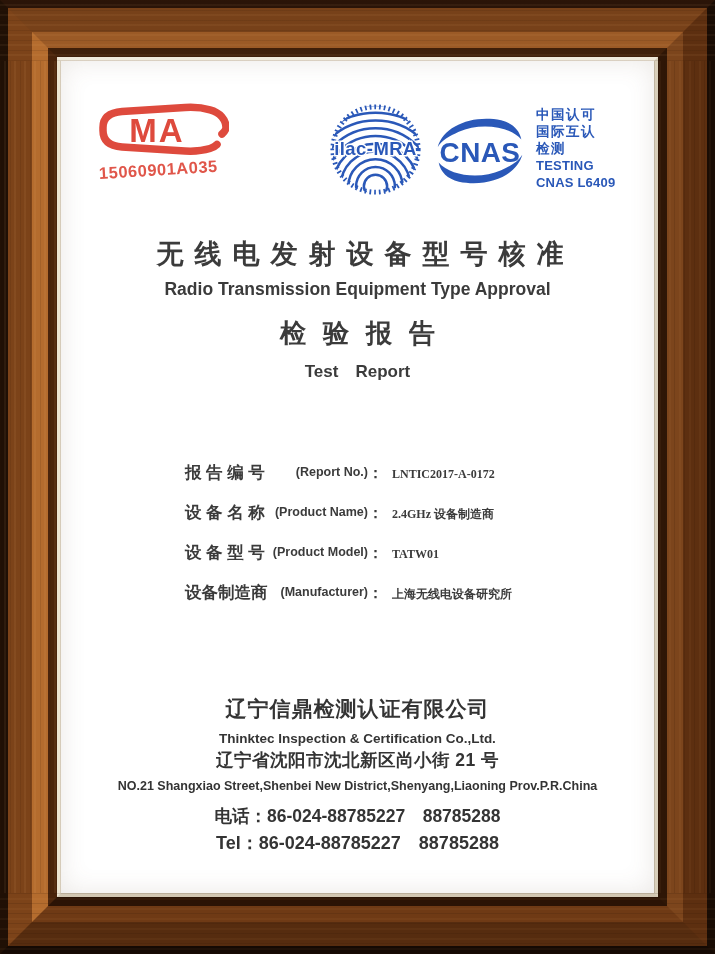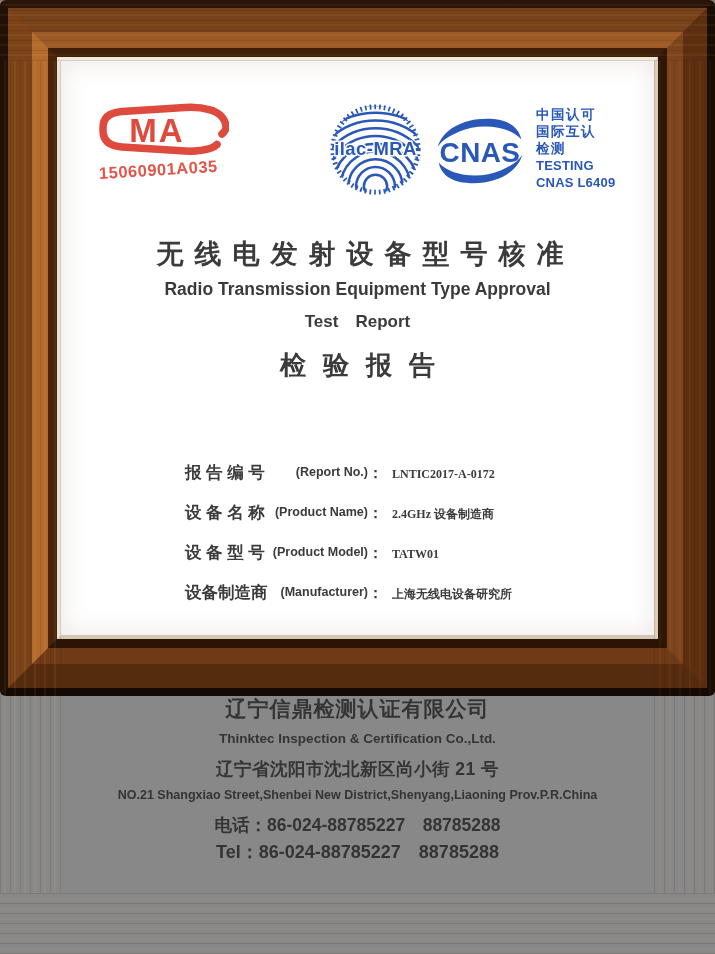--- a/index.html
+++ b/index.html
@@ -1,20 +1,20 @@
 <!DOCTYPE html>
 <html><head>
 <meta charset="utf-8">
 <style>
   html,body{margin:0;padding:0;background:#888;}
   .scene{position:relative;width:715px;height:954px;margin:0 auto;
          font-family:"Liberation Sans","DejaVu Sans",sans-serif;overflow:hidden;}
   
-  .f0{position:absolute;inset:0;box-sizing:border-box;height:696px;
-      border:8px solid;border-color:#2a1408 #190c04 #140903 #201005;border-radius:6px;}
+  .f0{position:absolute;inset:0;box-sizing:border-box;height:954px;
+      border:8px solid;border-color:#2a1408 #190c04 #140903 #201005;border-radius:0;}
   .f1{box-sizing:border-box;width:100%;height:100%;
       border:24px solid;border-color:#774119 #5d2f10 #562c0f #7c4319;}
   .f2{box-sizing:border-box;width:100%;height:100%;
       border:16px solid;border-color:#9b5a26 #7c451c #6f3a15 #b46c2e;}
   .f3{box-sizing:border-box;width:100%;height:100%;
       border:9px solid;border-color:#3f1f09 #2f1606 #2b1305 #4a240b;}
   .mat{box-sizing:border-box;width:100%;height:100%;
       border:4px solid;border-color:#f0e9da #d9cfba #d2c7b2 #ece4d2;}
   .paper{box-sizing:border-box;width:100%;height:100%;background:#ffffff;
       box-shadow:inset 0 0 26px rgba(110,95,70,.14);padding-top:40px;position:relative;}
@@ -50,21 +50,21 @@
   .f-label{display:flex;justify-content:space-between;align-items:flex-end;width:183px;}
   .f-cn{font-size:16.5px;font-weight:700;white-space:pre;}
   .f-en{font-size:12.5px;font-weight:600;}
   .f-colon{font-size:15px;font-weight:700;}
   .f-value{margin-left:9px;font-size:12px;font-weight:600;
       font-family:"Liberation Serif","DejaVu Serif",serif;white-space:pre;}
   
   .footer{margin-top:90px;text-align:center;color:#343434;}
   .co-cn{font-size:21px;font-weight:700;letter-spacing:1px;line-height:28px;}
   .co-en{margin-top:7px;font-size:13.5px;font-weight:600;line-height:18px;}
-  .addr-cn{margin-top:9px;font-size:17.5px;font-weight:700;letter-spacing:.5px;line-height:24px;}
+  .addr-cn{font-size:17.5px;font-weight:700;letter-spacing:.5px;line-height:24px;}
   .addr-en{margin-top:6px;font-size:12.5px;font-weight:600;line-height:17px;}
   .tel-cn{margin-top:9px;font-size:17.5px;font-weight:700;line-height:24px;white-space:pre;}
   .tel-en{margin-top:7px;font-size:18px;font-weight:600;line-height:17px;white-space:pre;}
 </style>
 </head>
 <body>
 
 <div class="scene">
   <div class="f0">
     <div class="f1">
@@ -121,22 +121,22 @@
                     <div class="cn">国际互认</div>
                     <div class="cn">检测</div>
                     <div class="en">TESTING</div>
                     <div class="en">CNAS L6409</div>
                   </div>
                 </div>
               </div>
 
               <div class="t title-cn">无线电发射设备型号核准</div>
               <div class="t title-en">Radio Transmission Equipment Type Approval</div>
+              <div class="t report-cn">检验报告</div>
               <div class="t report-en">Test　Report</div>
-              <div class="t report-cn">检验报告</div>
 
               <div class="fields">
                 <div class="field-row">
                   <span class="f-label">
                     <span class="f-cn">报 告 编 号</span>
                     <span class="f-en">(Report No.)</span>
                   </span>
                   <span class="f-colon">：</span>
                   <span class="f-value">LNTIC2017-A-0172</span>
                 </div>

